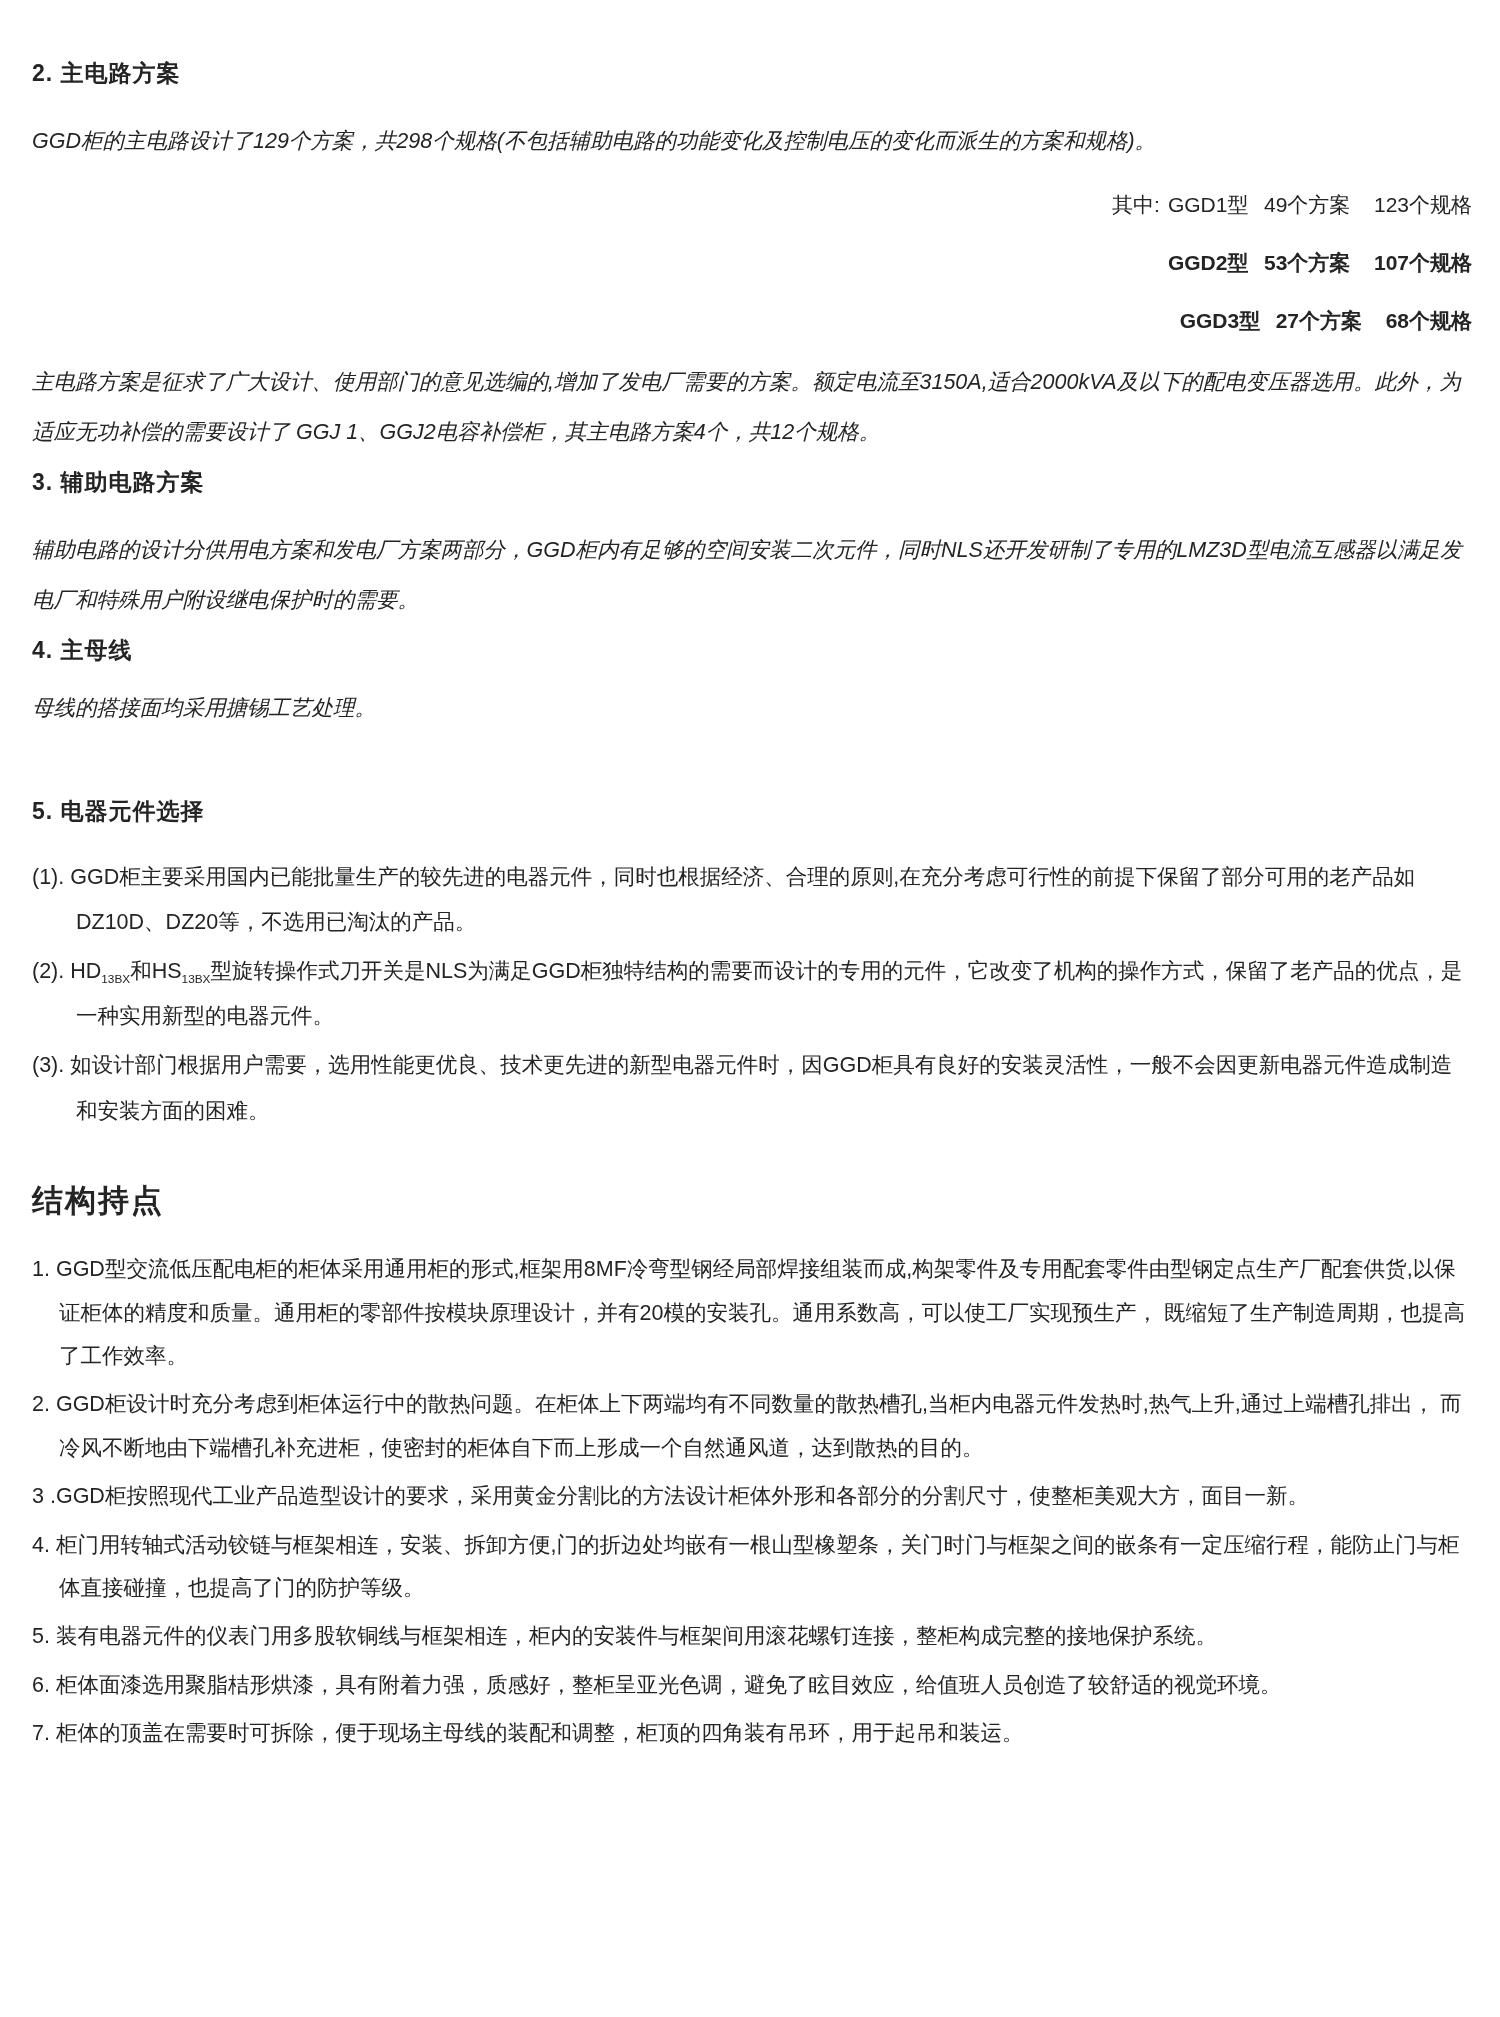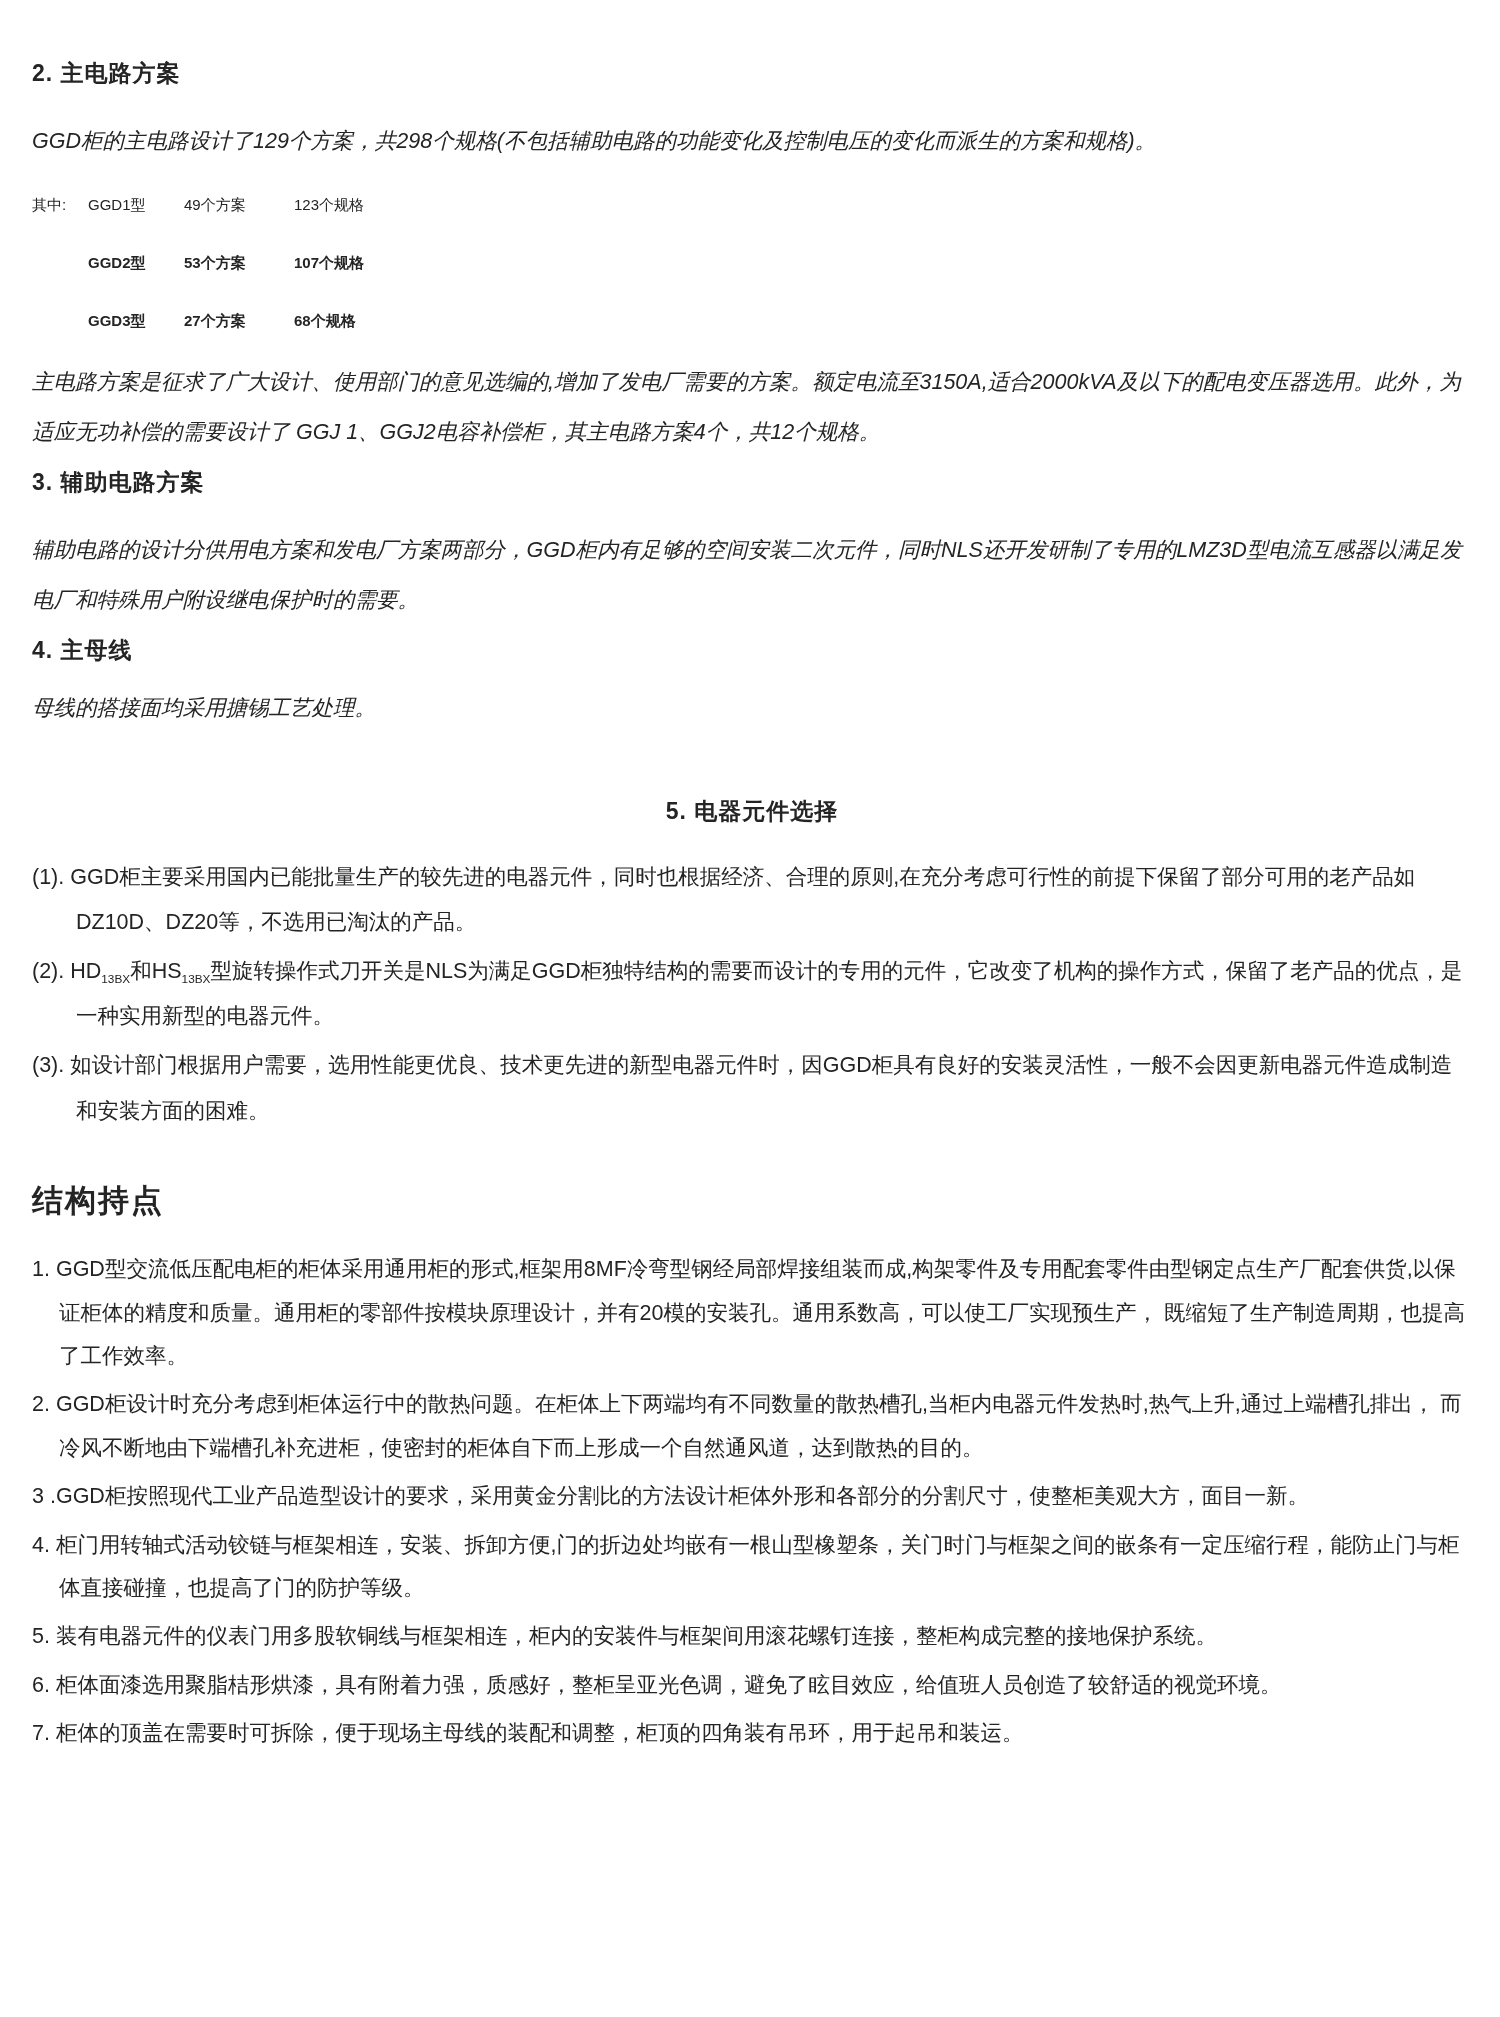--- a/index.html
+++ b/index.html
@@ -21,21 +21,20 @@
   .sec-heading {
     font-size: 23px;
     font-weight: bold;
     margin: 0 0 28px 0;
     letter-spacing: 1px;
   }
   .sec-heading.gap-top {
   }
   .sec-heading.big-gap-top {
     margin-top: 62px;
-    text-align: center;
   }
   .big-heading {
     font-size: 31px;
     font-weight: bold;
     margin: 46px 0 26px 0;
     letter-spacing: 2px;
   }
   p.body {
     font-size: 21.5px;
     line-height: 2.3;
@@ -45,21 +44,22 @@
   p.body.tight-top {
     margin-top: -10px;
   }
   .spec-block {
     margin: 4px 0 8px 0;
   }
   .spec-row {
     display: flex;
     align-items: center;
     height: 58px;
-    font-size: 15px;
+    font-size: 21px;
+    justify-content: flex-end;
   }
   .spec-row .spec-label {
     width: 56px;
     flex: 0 0 auto;
   }
   .spec-row.indented {
     margin-left: 56px;
     font-weight: bold;
   }
   .spec-model {

